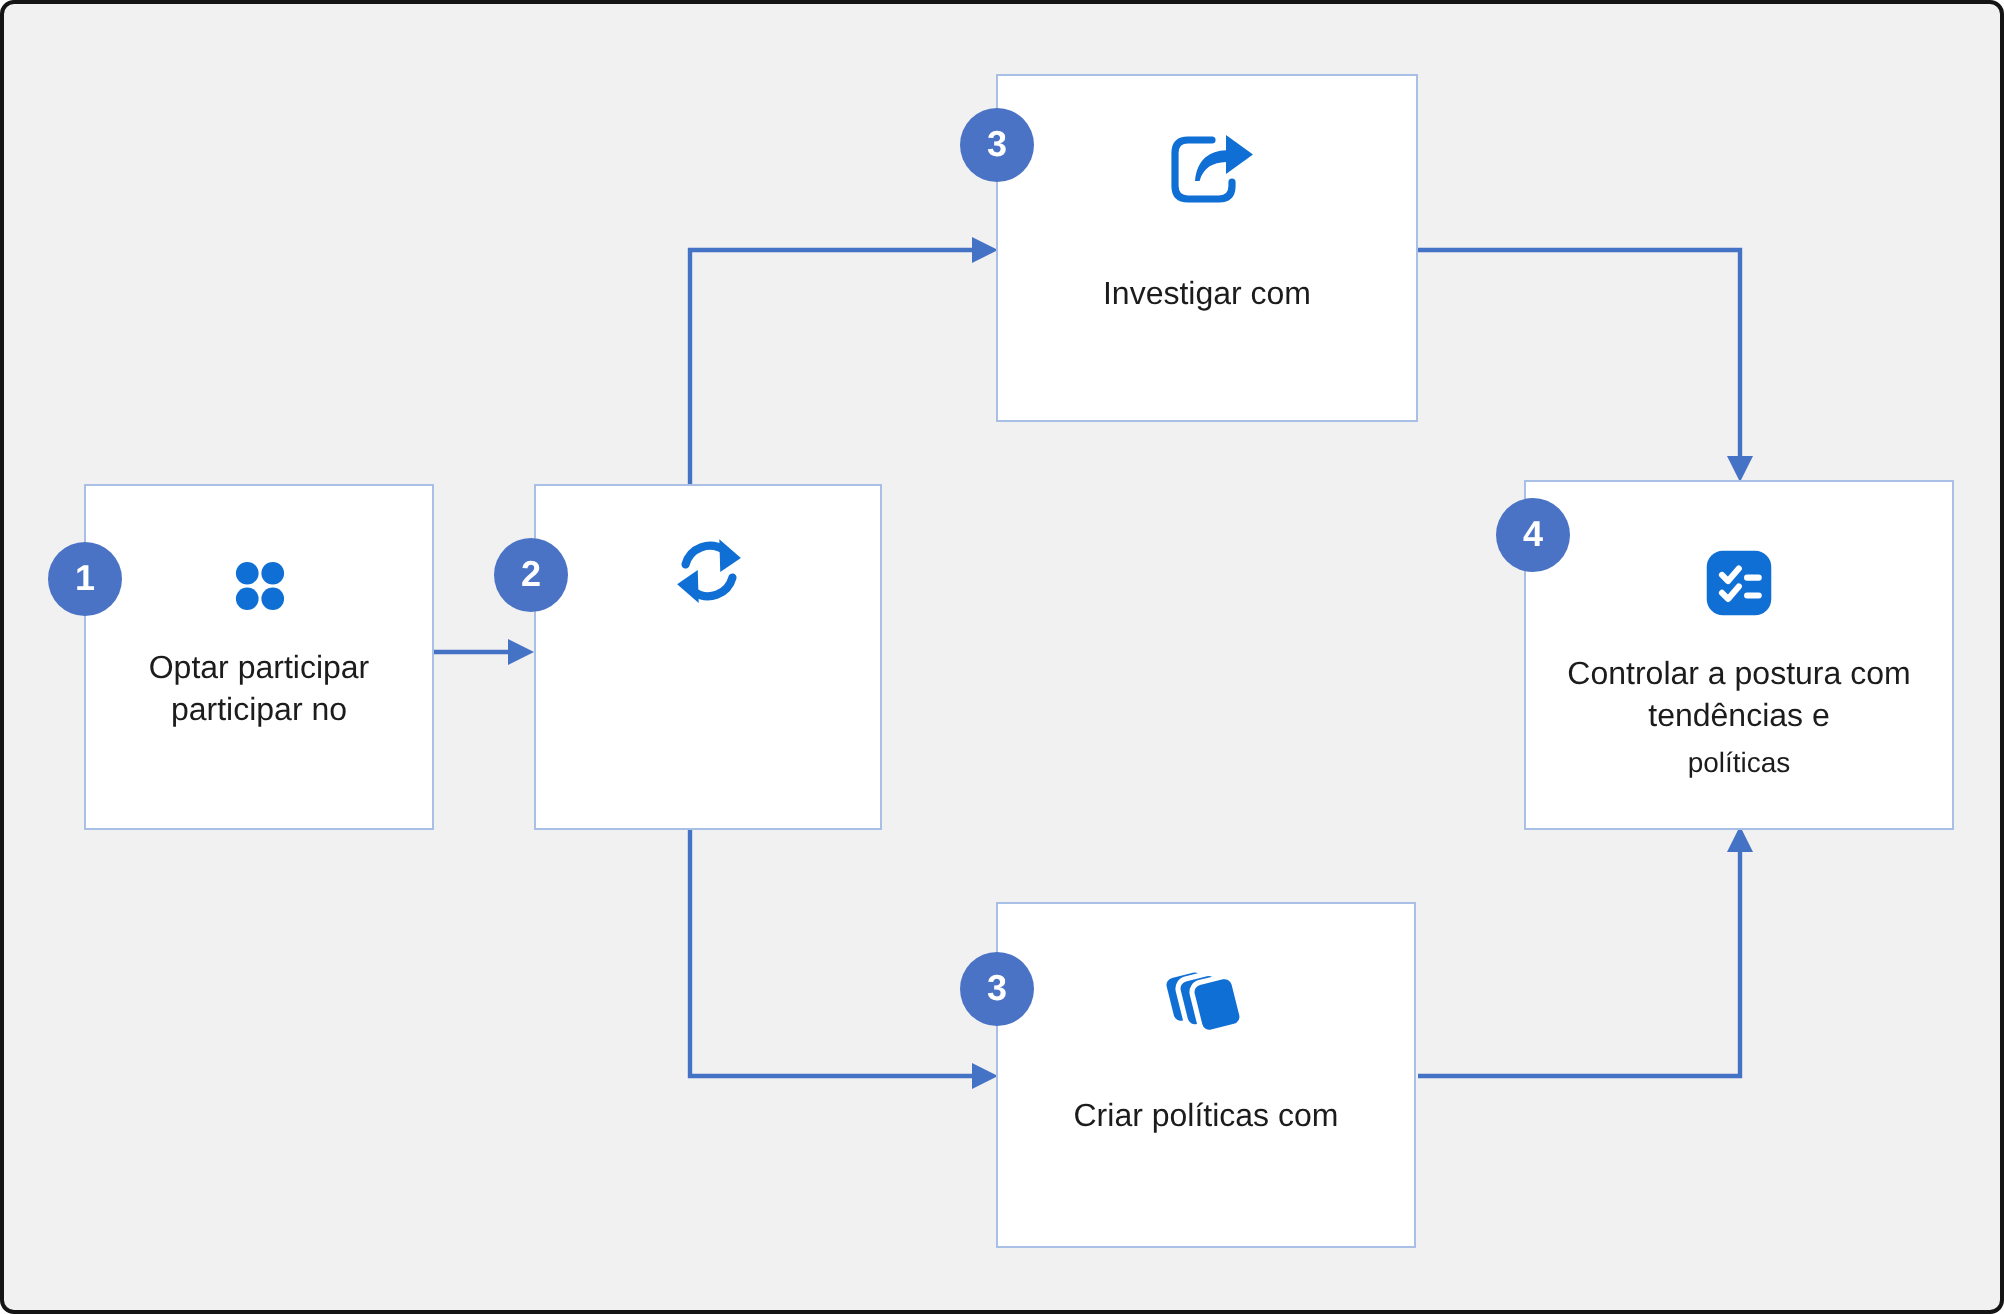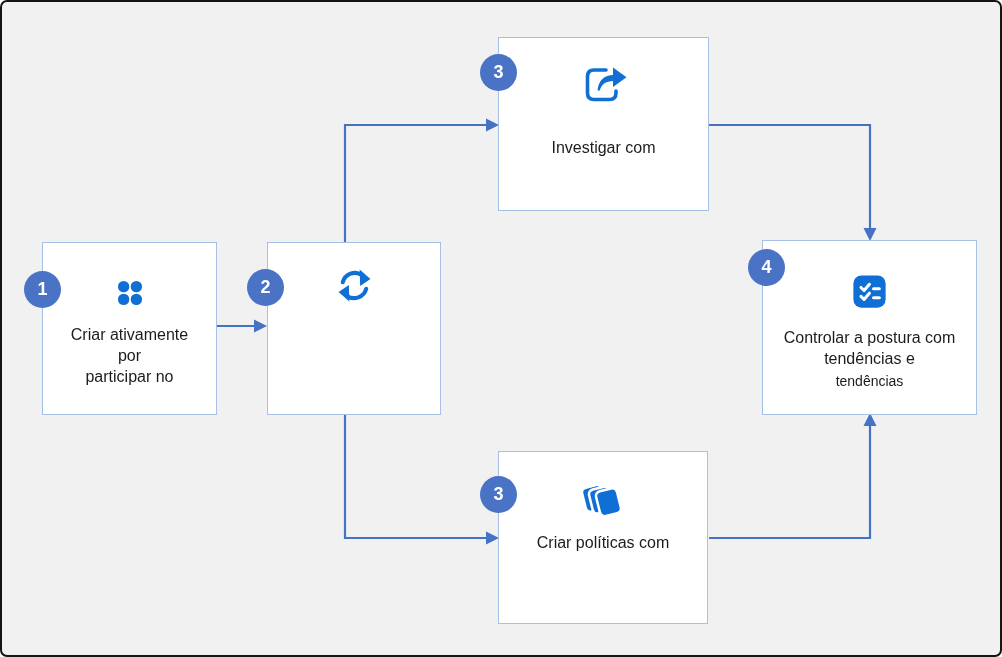--- a/index.html
+++ b/index.html
@@ -36,21 +36,21 @@
   .icon{color:var(--icon-blue,#0f6fd4);line-height:0;}
   .n1 .icon{margin-top:33px;}
   .n2 .icon{margin-top:20px;}
   .n3 .icon{margin-top:24px;}
   .n4 .icon{margin-top:25px;}
   .n5 .icon{margin-top:29px;}
   .label{color:var(--text,#1c1c1c);font-size:16px;line-height:21px;text-align:center;width:100%;}
   .n1 .label{margin-top:14px;}
   .n2 .label{margin-top:25px;}
   .n3 .label{margin-top:31px;}
-  .n4 .label{margin-top:8px;text-align:center;}
+  .n4 .label{margin-top:24px;text-align:center;}
   .n5 .label{margin-top:14px;}
   .label .small{font-size:14px;line-height:25px;}
 </style>
 </head>
 <body>
 
 <div class="canvas">
 
   <svg class="connectors" viewBox="0 0 1002 657" xmlns="http://www.w3.org/2000/svg">
     <g stroke="currentColor" stroke-width="2.2" fill="none">
@@ -75,22 +75,21 @@
       <svg viewBox="0 0 48 48" width="34" height="34" xmlns="http://www.w3.org/2000/svg">
         <g fill="currentColor">
           <circle cx="15" cy="15" r="8"></circle>
             <circle cx="33" cy="15" r="8"></circle>
           <circle cx="15" cy="33" r="8"></circle>
             <circle cx="33" cy="33" r="8"></circle>
         </g>
       </svg>
     </span>
     <div class="label">
-      <div>Criar ativamente</div>
-      <div>por</div>
+      <div>Optar participar</div>
       <div>participar no</div>
     </div>
   </div>
 
   <div class="node n2">
     <span class="badge">2</span>
     <span class="icon">
       <svg viewBox="0 0 48 48" width="45" height="45" xmlns="http://www.w3.org/2000/svg">
         <g fill="none" stroke="currentColor" stroke-width="4.4" stroke-linecap="round">
           <path d="M11.5 20.5 A13.5 13.5 0 0 1 32 12.8"></path>
@@ -143,17 +142,17 @@
           <path d="M14.5 19.5 l3.4 3.4 6 -7"></path>
           <path d="M28.5 21 h6.5"></path>
           <path d="M14.5 29.5 l3.4 3.4 6 -7"></path>
           <path d="M28.5 31 h6.5"></path>
         </g>
       </svg>
     </span>
     <div class="label">
       <div>Controlar a postura com</div>
       <div>tendências e</div>
-      <div class="small">tendências</div>
+      <div class="small">políticas</div>
     </div>
   </div>
 
 </div>
 
 </body></html>

